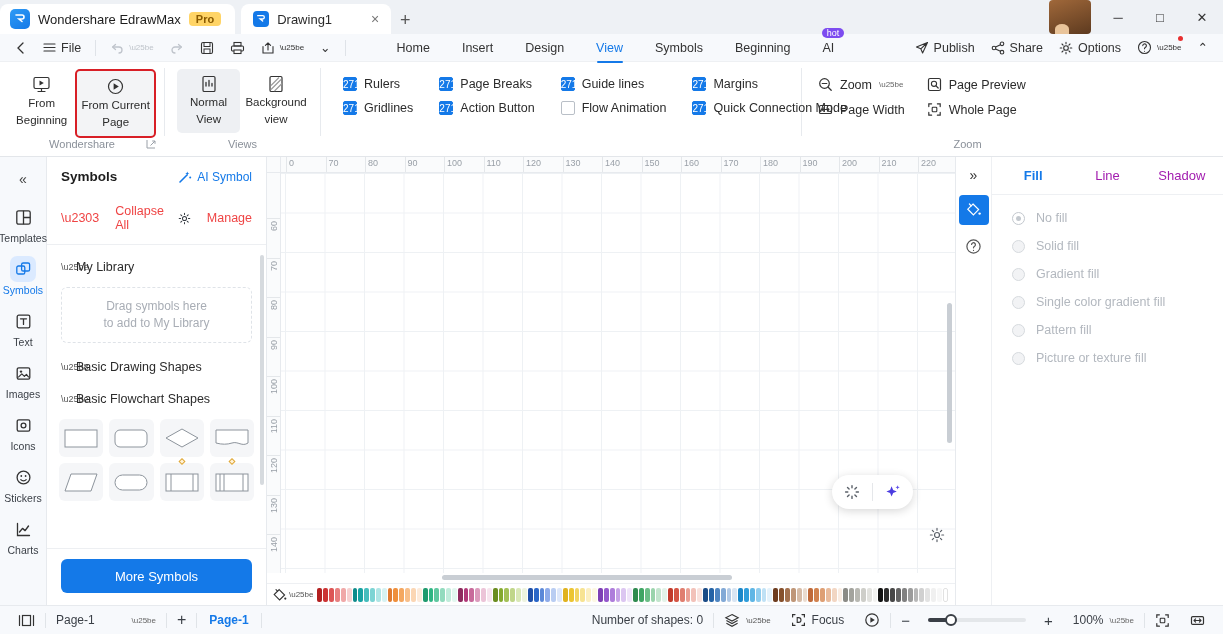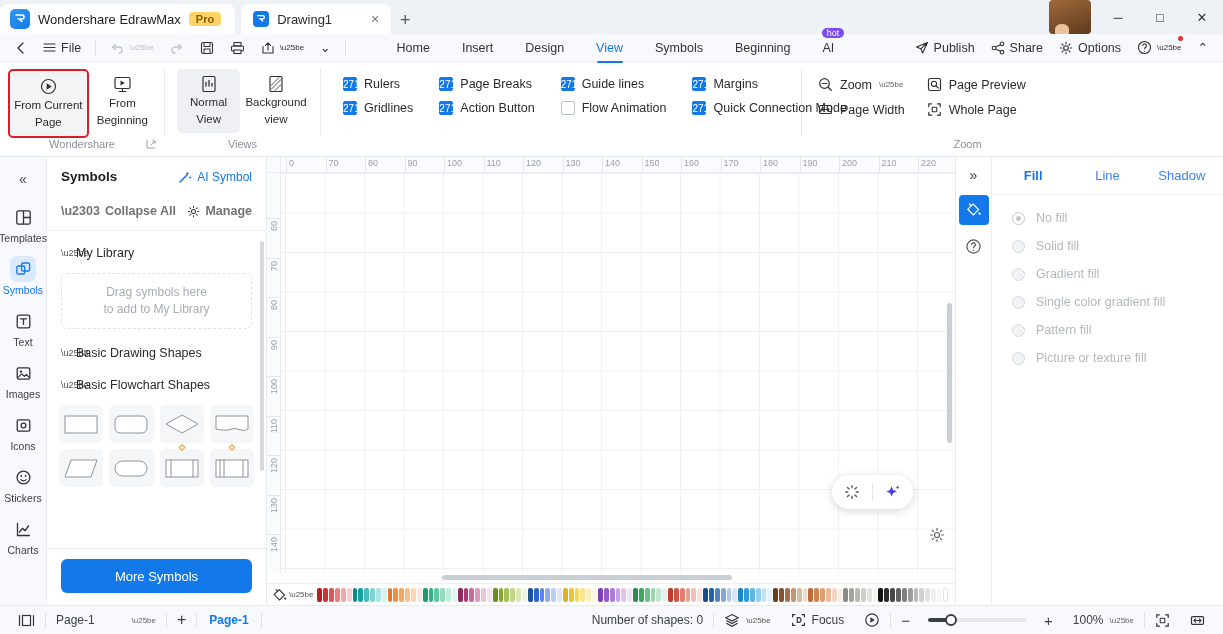--- a/index.html
+++ b/index.html
@@ -79,21 +79,21 @@
   .rail-item.active { color: #1479e8; }
 
   .panel { width: 220px; background: #fff; border-right: 1px solid #e7eaee; display: flex; flex-direction: column; position: relative; }
   .panel-head { display: flex; align-items: center; padding: 12px 14px 8px; }
   .panel-title { font-size: 13.5px; font-weight: bold; color: #1d1d1d; }
   .ai-symbol { margin-left: auto; display: flex; align-items: center; gap: 5px; color: #1479e8; font-size: 12px; cursor: pointer; }
   .search-wrap { margin: 2px 14px 0; height: 32px; border: 1px solid #dfe3e8; border-radius: 6px; display: flex; align-items: center; gap: 7px; padding: 0 10px; }
   .search-wrap input { border: none; outline: none; font-size: 12.5px; color: #333; width: 100%; font-family: inherit; background: transparent; }
   .search-wrap input::placeholder { color: #a8adb5; }
   .panel-acts { display: flex; align-items: center; padding: 12px 14px; border-bottom: 1px solid #edeff2; }
-  .pa { display: flex; align-items: center; gap: 5px; font-size: 12.5px; color: #737373; cursor: pointer; font-weight: bold; }
+  .pa { display: flex; align-items: center; gap: 16px; font-size: 12.5px; color: #ef4444; cursor: pointer; }
   .pa.right { margin-left: auto; }
   .panel-scroll { flex: 1; overflow: hidden; position: relative; padding-top: 6px; }
   .cat { display: flex; align-items: center; gap: 7px; padding: 9px 14px; font-size: 12.5px; color: #2b2b2b; cursor: pointer; }
   .caret { font-size: 9px; color: #555; width: 8px; }
   .dropzone { margin: 4px 14px 8px; height: 56px; border: 1px dashed #dfe3e8; border-radius: 6px; display: flex; flex-direction: column; align-items: center; justify-content: center; color: #a8adb5; font-size: 12px; line-height: 1.45; text-align: center; }
   .shapes { display: grid; grid-template-columns: repeat(4, 1fr); gap: 6px; padding: 4px 12px 0; }
   .shape-cell { height: 38px; border-radius: 6px; background: #f5f6f8; display: flex; align-items: center; justify-content: center; cursor: pointer; position: relative; }
   .panel-scrollbar { position: absolute; right: 2px; top: 10px; width: 4px; height: 230px; background: #d6dade; border-radius: 2px; }
   .more-wrap { padding: 10px 14px 12px; border-top: 1px solid #edeff2; background: #fff; }
   .more-btn { width: 100%; height: 34px; background: #1479e8; color: #fff; border: none; border-radius: 6px; font-size: 13px; cursor: pointer; font-family: inherit; }
@@ -125,21 +125,21 @@
   .gear-fab { position: absolute; right: 10px; bottom: 30px; font-size: 15px; color: #5a6068; cursor: pointer; }
 
   
   .rightpanel { width: 268px; background: #fff; border-left: 1px solid #e7eaee; display: flex; }
   .rp-rail { width: 36px; border-right: 1px solid #eef0f3; display: flex; flex-direction: column; align-items: center; padding-top: 8px; gap: 6px; }
   .rp-collapse { font-size: 14px; color: #333; cursor: pointer; padding: 2px 0 6px; }
   .rp-ico { width: 30px; height: 30px; border-radius: 4px; display: flex; align-items: center; justify-content: center; font-size: 15px; color: #555; cursor: pointer; }
   .rp-ico.active { background: #1479e8; color: #fff; }
   .rp-main { flex: 1; display: flex; flex-direction: column; }
   .rp-tabs { display: flex; align-items: center; height: 38px; padding: 0 4px; border-bottom: 1px solid #eef0f3; }
-  .rp-tab { flex: 1; text-align: center; font-size: 13px; color: #3b82f6; cursor: pointer; padding: 9px 0; }
+  .rp-tab { flex: 1; text-align: center; font-size: 13px; color: #a21caf; cursor: pointer; padding: 9px 0; }
   .rp-tab.active { color: #1479e8; font-weight: bold; }
   .rp-opts { padding: 16px 10px 0 20px; display: flex; flex-direction: column; gap: 14px; }
   .radio-row { display: flex; align-items: center; gap: 11px; font-size: 12.5px; color: #b3b8bf; cursor: default; }
   .radio { width: 13px; height: 13px; border-radius: 50%; border: 1px solid #d6dade; background: #f2f3f5; }
   .radio.sel { border: 1px solid #c3c8ce; background: #fff; position: relative; }
   .radio.sel::after { content:""; position:absolute; inset:3px; border-radius:50%; background:#c3c8ce; }
 
   
   .status { height: 29px; background: #f7f9fc; border-top: 1px solid #e7eaee; display: flex; align-items: center; padding: 0 8px; gap: 0; flex: none; }
   .st { display: flex; align-items: center; gap: 6px; padding: 0 10px; font-size: 12px; color: #3a3f46; cursor: pointer; white-space: nowrap; }
@@ -278,40 +278,40 @@
         <span style="font-size:8px">\u25be</span>
       </div>
       <div class="mi">⌃</div>
     </div>
   </div>
 
   <div class="ribbon">
 
     <div class="rgroup" style="width:164px">
       <div class="rgroup-body">
-        <div class="bigbtn redbox" style="width:86px">
-          <span class="ico">
-            <svg width="19" height="19" viewBox="0 0 19 19">
-                <circle cx="9.5" cy="9.5" r="7" stroke="#333" stroke-width="1.2" fill="none"></circle>
-                <path d="M7.6 6.2v6.6l5.2-3.3z" fill="#333"></path>
-              </svg>
-          </span>
-          <span>From Current</span>
-          <span>Page</span>
-        </div>
         <div class="bigbtn">
           <span class="ico">
             <svg width="19" height="19" viewBox="0 0 19 19">
                 <rect x="2" y="2.5" width="15" height="11" rx="1.4" stroke="#333" stroke-width="1.2" fill="none"></rect>
                 <path d="M7.5 5.6v5l4.3-2.5z" fill="#333"></path>
                 <path d="M9.5 13.5v3M6 16.5h7" stroke="#333" stroke-width="1.2" stroke-linecap="round"></path>
               </svg>
           </span>
           <span>From</span>
           <span>Beginning</span>
+        </div>
+        <div class="bigbtn redbox" style="width:86px">
+          <span class="ico">
+            <svg width="19" height="19" viewBox="0 0 19 19">
+                <circle cx="9.5" cy="9.5" r="7" stroke="#333" stroke-width="1.2" fill="none"></circle>
+                <path d="M7.6 6.2v6.6l5.2-3.3z" fill="#333"></path>
+              </svg>
+          </span>
+          <span>From Current</span>
+          <span>Page</span>
         </div>
       </div>
       <div class="rgroup-title">
         <span>Wondershare</span>
         <span class="dlg">
           <svg width="10" height="10" viewBox="0 0 10 10">
               <path d="M1 1v8h8" stroke="#9aa0a8" stroke-width="1" fill="none"></path>
               <path d="M9 2L4.5 6.5M9 2H6.2M9 2v2.8" stroke="#9aa0a8" stroke-width="1" fill="none"></path>
             </svg>
         </span>

